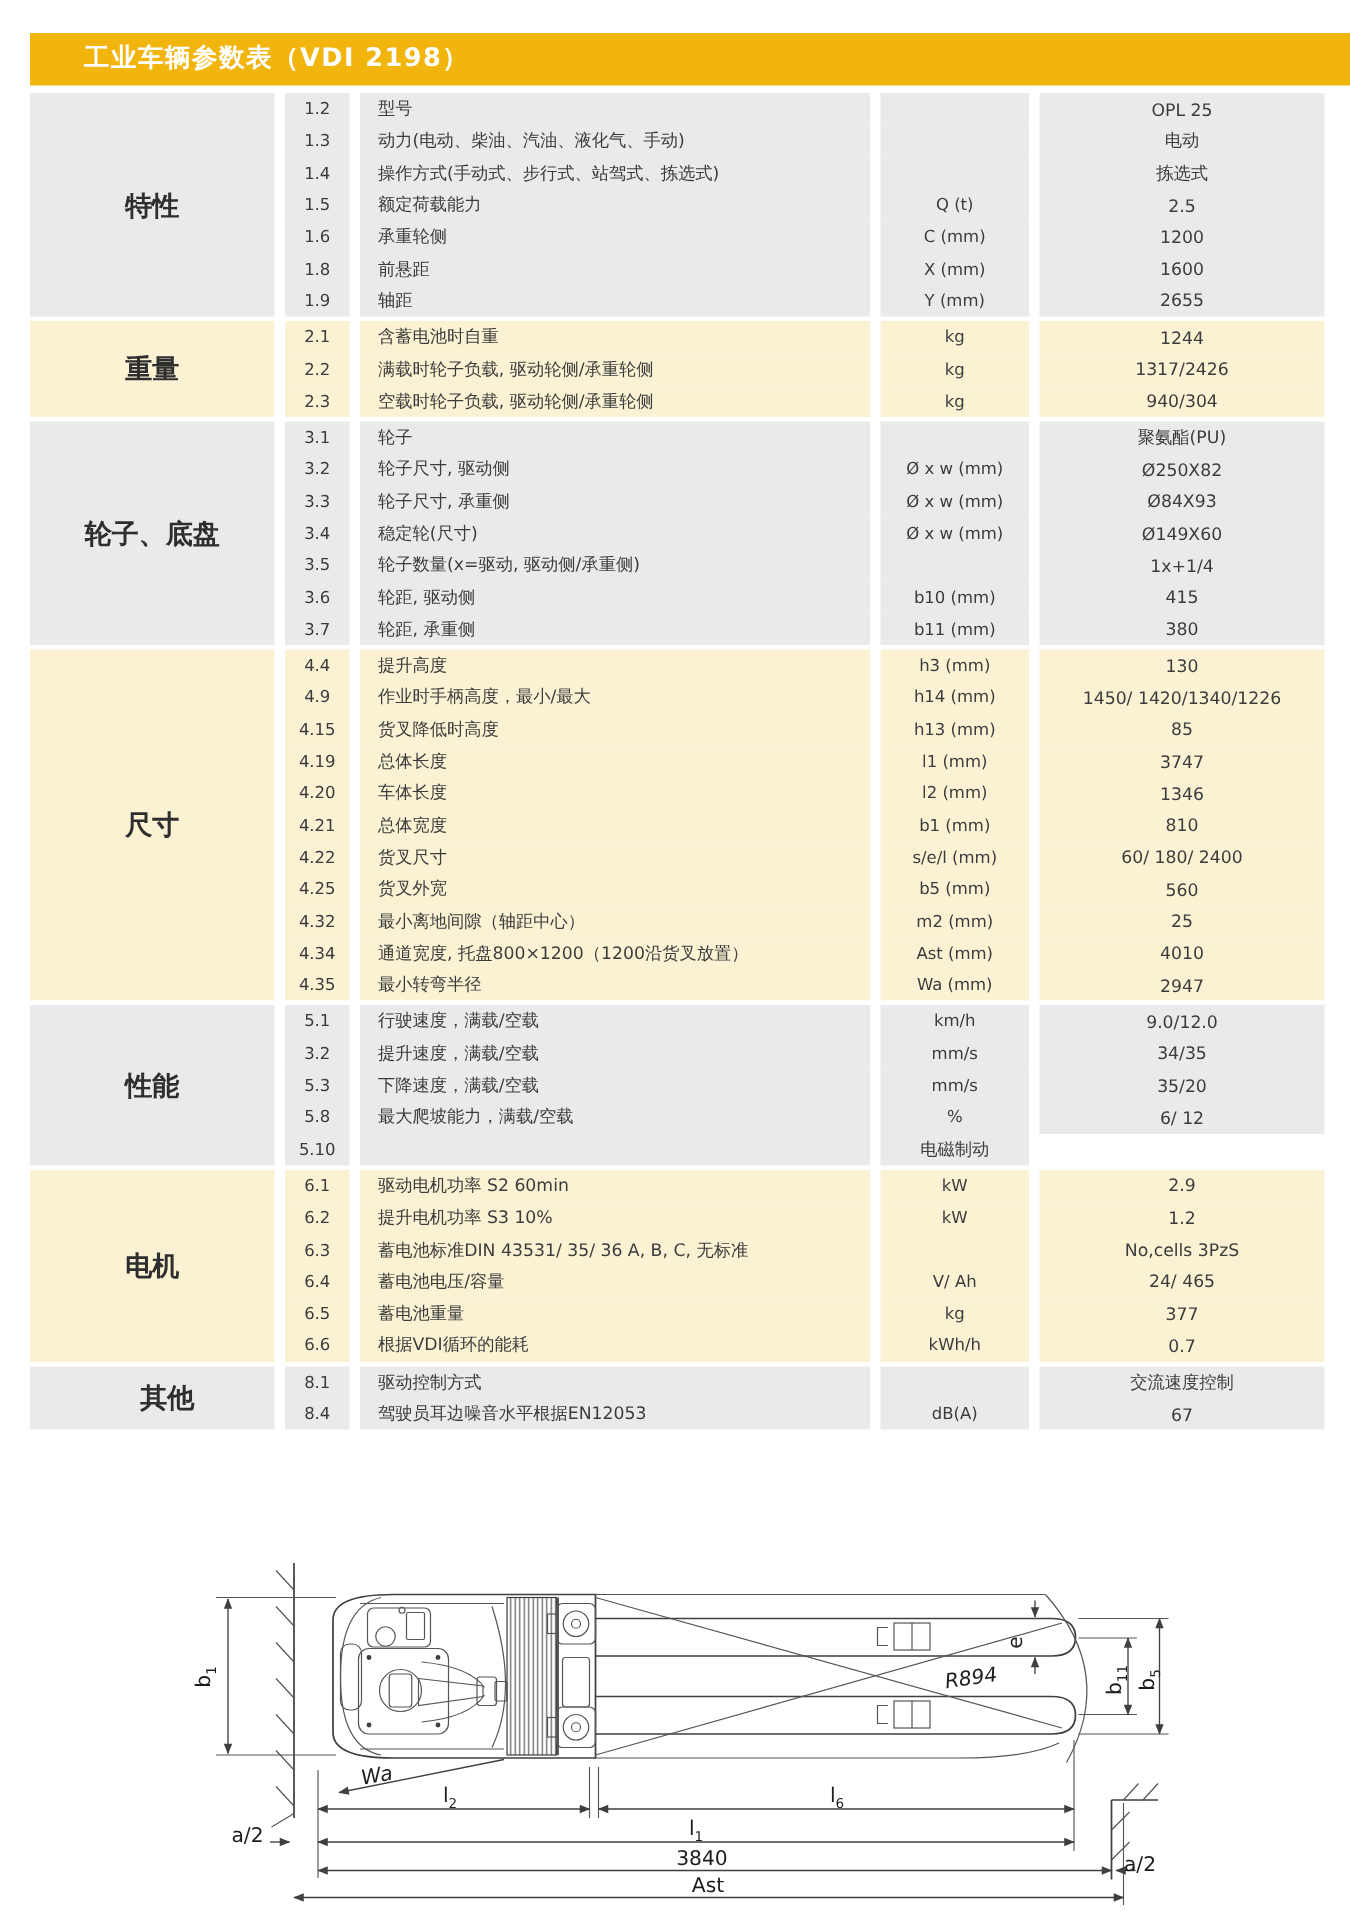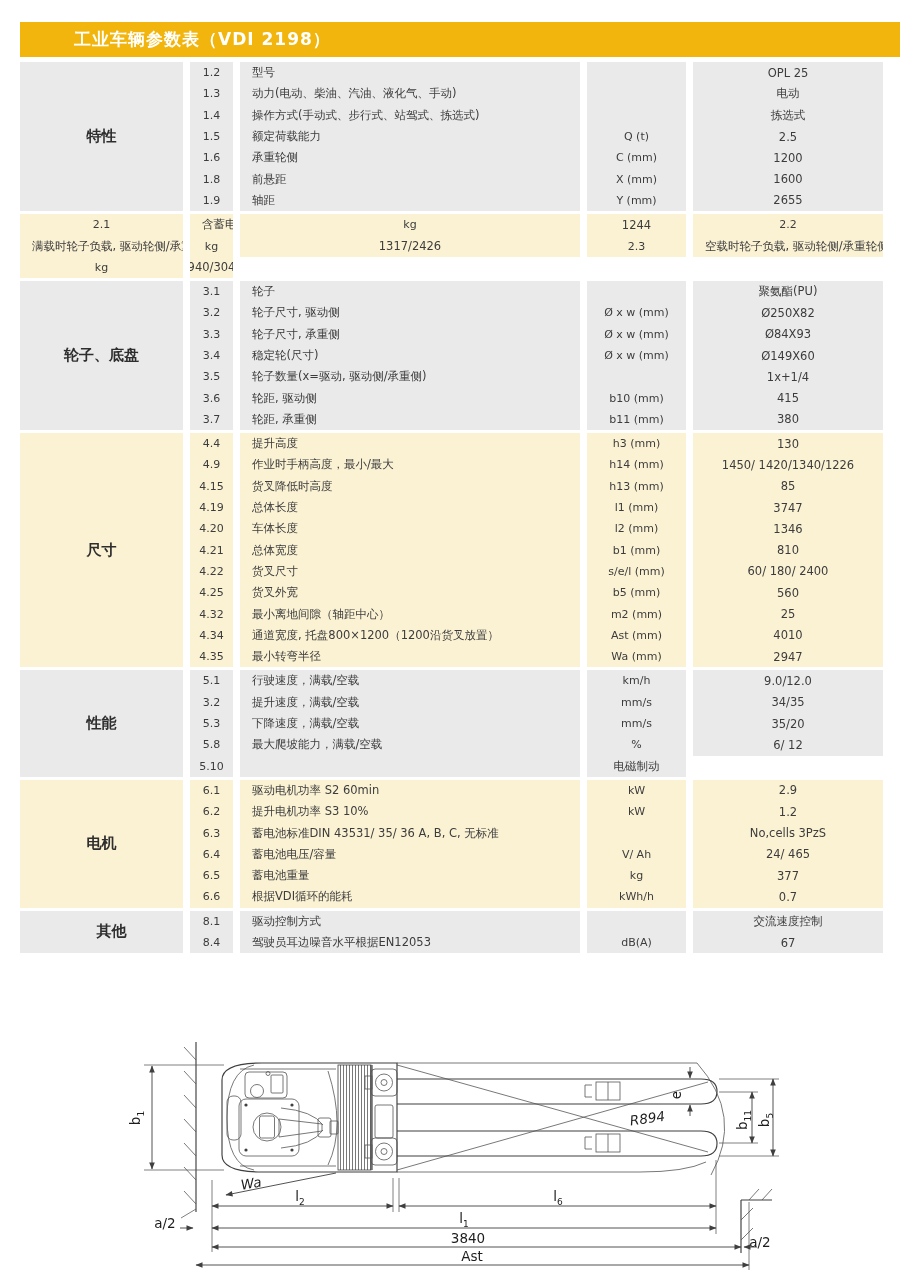--- a/index.html
+++ b/index.html
@@ -1,27 +1,27 @@
 <!DOCTYPE html>
 <html style="--accent: #F2B50D; --gray: #EAEAEA; --cream: #FBF2D4;"><head>
 <meta charset="utf-8">
 <style>
   html,body{margin:0;padding:0;background:#ffffff;}
   .page{position:relative;width:900px;height:1282px;background:#ffffff;overflow:hidden;
         font-family:"DejaVu Sans","Liberation Sans",sans-serif;}
   .title-bar{position:absolute;top:22px;left:20px;right:0;height:35px;
              background:var(--accent,#F2B50D);color:#ffffff;font-size:17px;font-weight:bold;
-             line-height:35px;padding-left:54px;letter-spacing:1px;box-sizing:border-box;}
+             line-height:35px;padding-left:36px;letter-spacing:1px;box-sizing:border-box;}
   .spec-table{position:absolute;top:62px;left:20px;width:863px;}
   .section{display:grid;grid-template-columns:163px 43px 340px 99px 190px;column-gap:7px;
            grid-auto-rows:21.3px;margin-bottom:3px;background:#ffffff;}
   .cell{display:flex;align-items:center;font-size:11.5px;color:#3c3c3c;overflow:hidden;white-space:nowrap;}
   .gray .cell{background:var(--gray,#EAEAEA);}
   .cream .cell{background:var(--cream,#FBF2D4);}
-  .c-sec{justify-content:center;font-size:15px;font-weight:bold;color:#2e2e2e;}
+  .c-sec{justify-content:center;font-size:18px;font-weight:bold;color:#2e2e2e;}
   .c-no{justify-content:center;font-size:11px;}
   .c-desc{padding-left:12px;}
   .c-unit{justify-content:center;font-size:11px;}
   .c-val{justify-content:center;}
   .drawing{position:absolute;top:1012px;left:0;width:900px;height:270px;}
   svg .geo *{fill:none;stroke:#3f3f3f;}
   svg .ln{stroke-width:1.15;}
   svg .thin *, svg .thin{stroke:#555;stroke-width:0.8;}
   svg .dim{stroke:#3f3f3f;stroke-width:0.9;}
   svg .ext{stroke:#555;stroke-width:0.75;}
@@ -63,20 +63,21 @@
         <div class="cell c-no">1.8</div>
         <div class="cell c-desc">前悬距</div>
         <div class="cell c-unit">X (mm)</div>
         <div class="cell c-val">1600</div>
         <div class="cell c-no">1.9</div>
         <div class="cell c-desc">轴距</div>
         <div class="cell c-unit">Y (mm)</div>
         <div class="cell c-val">2655</div>
       </div>
       <div class="section cream">
+        <div class="cell c-sec" style="grid-row: 1 / span 3;">重量</div>
         <div class="cell c-no">2.1</div>
         <div class="cell c-desc">含蓄电池时自重</div>
         <div class="cell c-unit">kg</div>
         <div class="cell c-val">1244</div>
         <div class="cell c-no">2.2</div>
         <div class="cell c-desc">满载时轮子负载, 驱动轮侧/承重轮侧</div>
         <div class="cell c-unit">kg</div>
         <div class="cell c-val">1317/2426</div>
         <div class="cell c-no">2.3</div>
         <div class="cell c-desc">空载时轮子负载, 驱动轮侧/承重轮侧</div>

